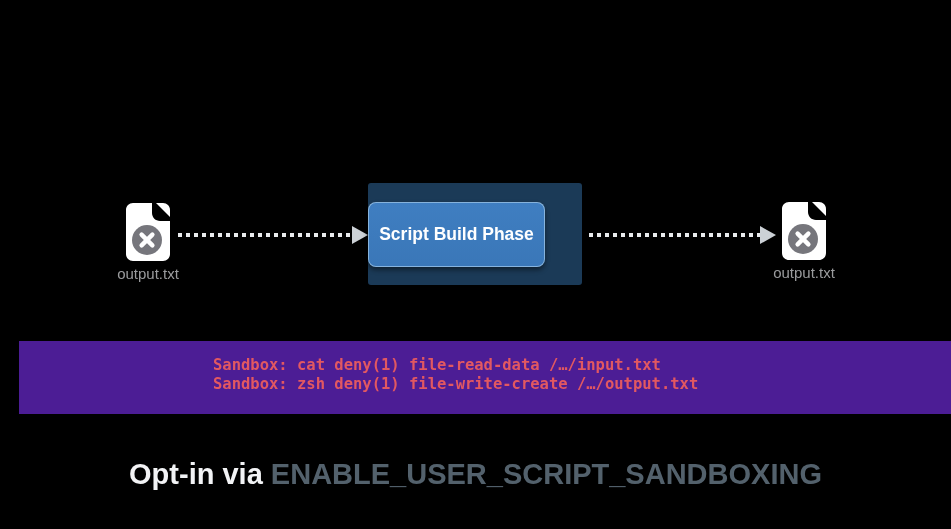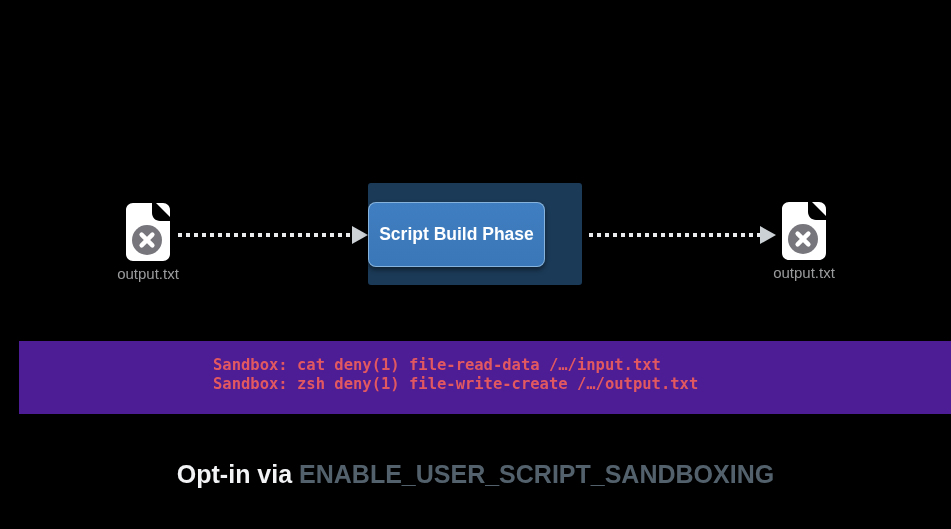--- a/index.html
+++ b/index.html
@@ -123,21 +123,21 @@
     white-space: pre;
   }
 
   
   .footer {
     position: absolute;
     left: 0;
     top: 459px;
     width: 951px;
     text-align: center;
-    font-size: 25px;
+    font-size: 29px;
     font-weight: 600;
     line-height: 31px;
   }
   .footer .prefix { color: #f2f3f5; }
   .footer .setting { color: var(--setting-gray, #53616C); }
 </style>
 </head>
 <body>
 
 <div class="slide">

